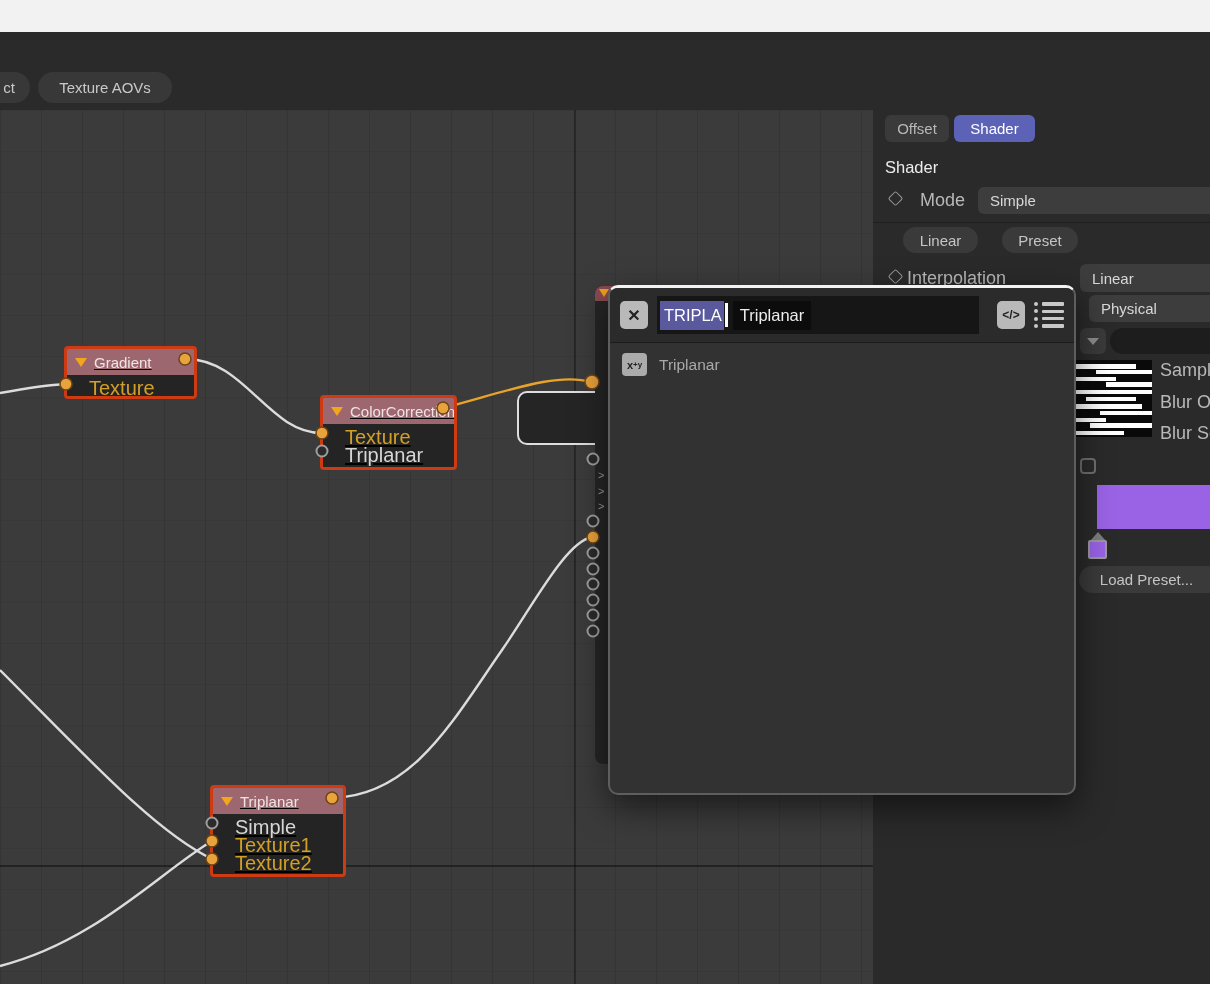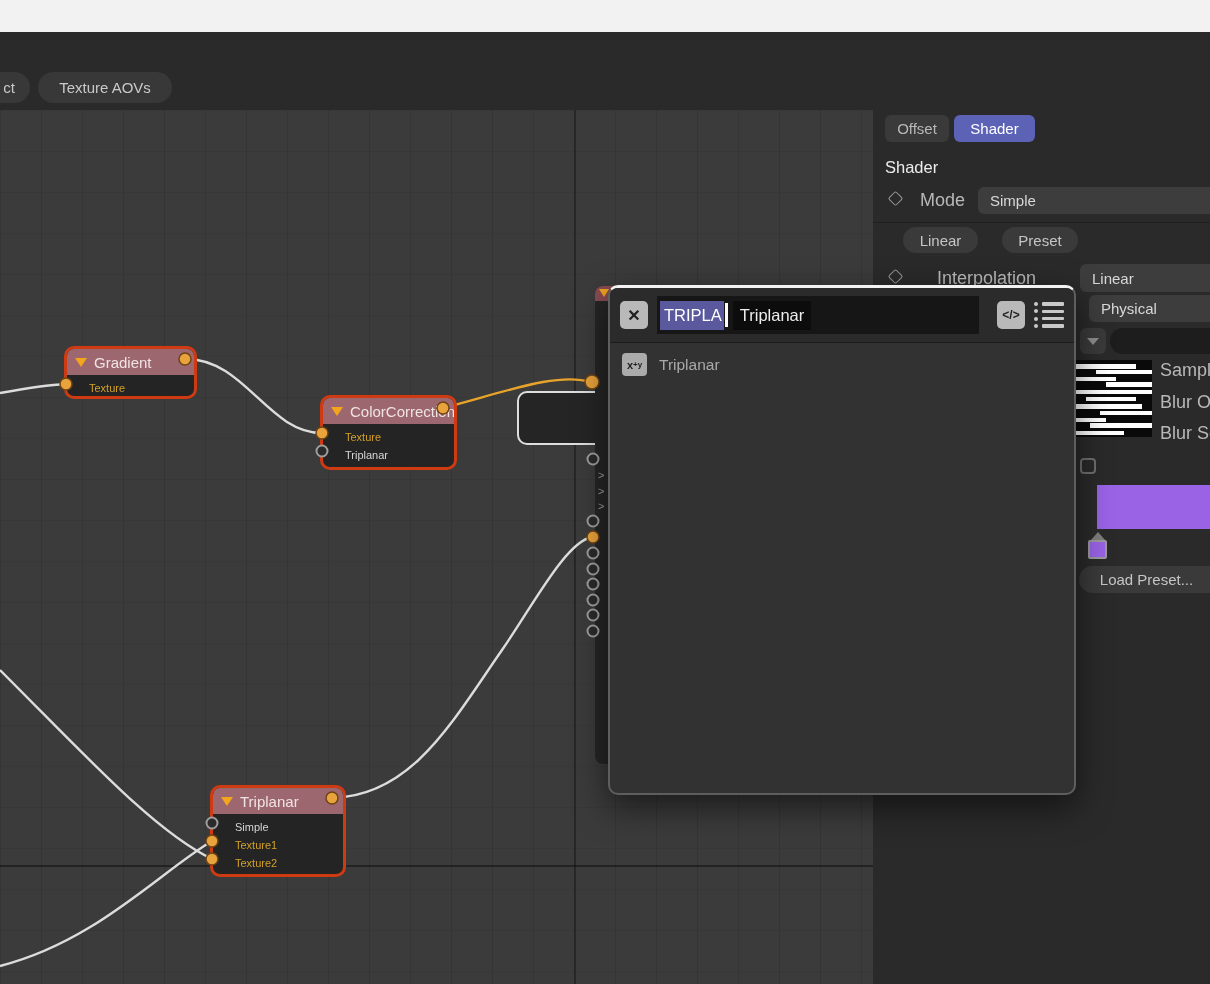--- a/index.html
+++ b/index.html
@@ -18,27 +18,27 @@
   #canvas { left:0; top:110px; width:873px; height:874px; background:#3b3b3b; overflow:hidden;
     background-image:
       repeating-linear-gradient(to right, rgba(0,0,0,0.10) 0 1px, transparent 1px 41px),
       repeating-linear-gradient(to bottom, rgba(0,0,0,0.05) 0 1px, transparent 1px 41px);
   }
   .grid-major-v { position:absolute; top:0; bottom:0; width:2px; background:rgba(0,0,0,0.30); }
   .grid-major-h { position:absolute; left:0; right:0; height:2px; background:rgba(0,0,0,0.40); }
   svg.layer { position:absolute; left:0; top:0; pointer-events:none; }
 
   
-  .node { position:absolute; border:3px solid #ce3b12; border-radius:10px; background:#242424; overflow:hidden; }
+  .node { position:absolute; border:3px solid #ce3b12; border-radius:4px; background:#242424; overflow:hidden;text-decoration:underline; }
   .node-header { height:26px; background:#9d6770; display:flex; align-items:center; padding-left:8px;
     color:#f0e3e3; font-size:15px; white-space:nowrap; overflow:hidden; }
   .collapse-tri { width:0; height:0; border-left:6px solid transparent; border-right:6px solid transparent;
     border-top:9px solid #f2a51d; margin-right:7px; flex:0 0 auto; }
   .node-body { padding:4px 0 5px 0; }
-  .node-row { height:18px; line-height:18px; padding-left:22px; font-size:11px; white-space:nowrap; }
+  .node-row { height:18px; line-height:18px; padding-left:22px; font-size:20px; white-space:nowrap; }
   .row-gold { color:#d2a028; }
   .row-gray { color:#d6d6d6; }
 
   .ghost-node { position:absolute; background:#252525; border:2px solid #dedede; border-radius:10px; }
   .strip-node { position:absolute; background:#262626; border-radius:8px 0 0 8px; overflow:hidden; }
   .strip-head { height:15px; background:#8a4b53; position:relative; }
   .strip-head .collapse-tri { position:absolute; left:4px; top:3px; border-left-width:5px; border-right-width:5px; border-top-width:8px; }
 
   
   #panel { left:873px; top:110px; width:337px; height:874px; background:#2a2a2a; overflow:hidden; }
@@ -185,21 +185,21 @@
     <div class="diamond" style="left:17px; top:83px;"></div>
     <div class="p-label" style="left:47px; top:80px;">Mode</div>
     <div class="field" style="left:105px; top:77px; width:232px; height:27px;">Simple</div>
 
     <div class="divider" style="top:112px;"></div>
 
     <div class="pill-btn" style="left:30px; top:117px; width:75px; height:26px;">Linear</div>
     <div class="pill-btn" style="left:129px; top:117px; width:76px; height:26px;">Preset</div>
 
     <div class="diamond" style="left:17px; top:161px;"></div>
-    <div class="p-label" style="left:64px; top:158px;">Interpolation</div>
+    <div class="p-label" style="left:34px; top:158px;">Interpolation</div>
     <div class="field" style="left:207px; top:154px; width:130px; height:28px;">Linear</div>
 
     <div class="field" style="left:216px; top:185px; width:130px; height:27px;">Physical</div>
 
     <div class="pill-btn" style="left:207px; top:218px; width:26px; height:26px; border-radius:6px;">
       <div class="down-tri"></div>
     </div>
     <div class="field" style="left:237px; top:218px; width:100px; height:26px; background:#1d1d1d; border-radius:13px 0 0 13px;"></div>
 
     <svg class="abs" style="left:203px; top:250px;" width="76" height="77">

